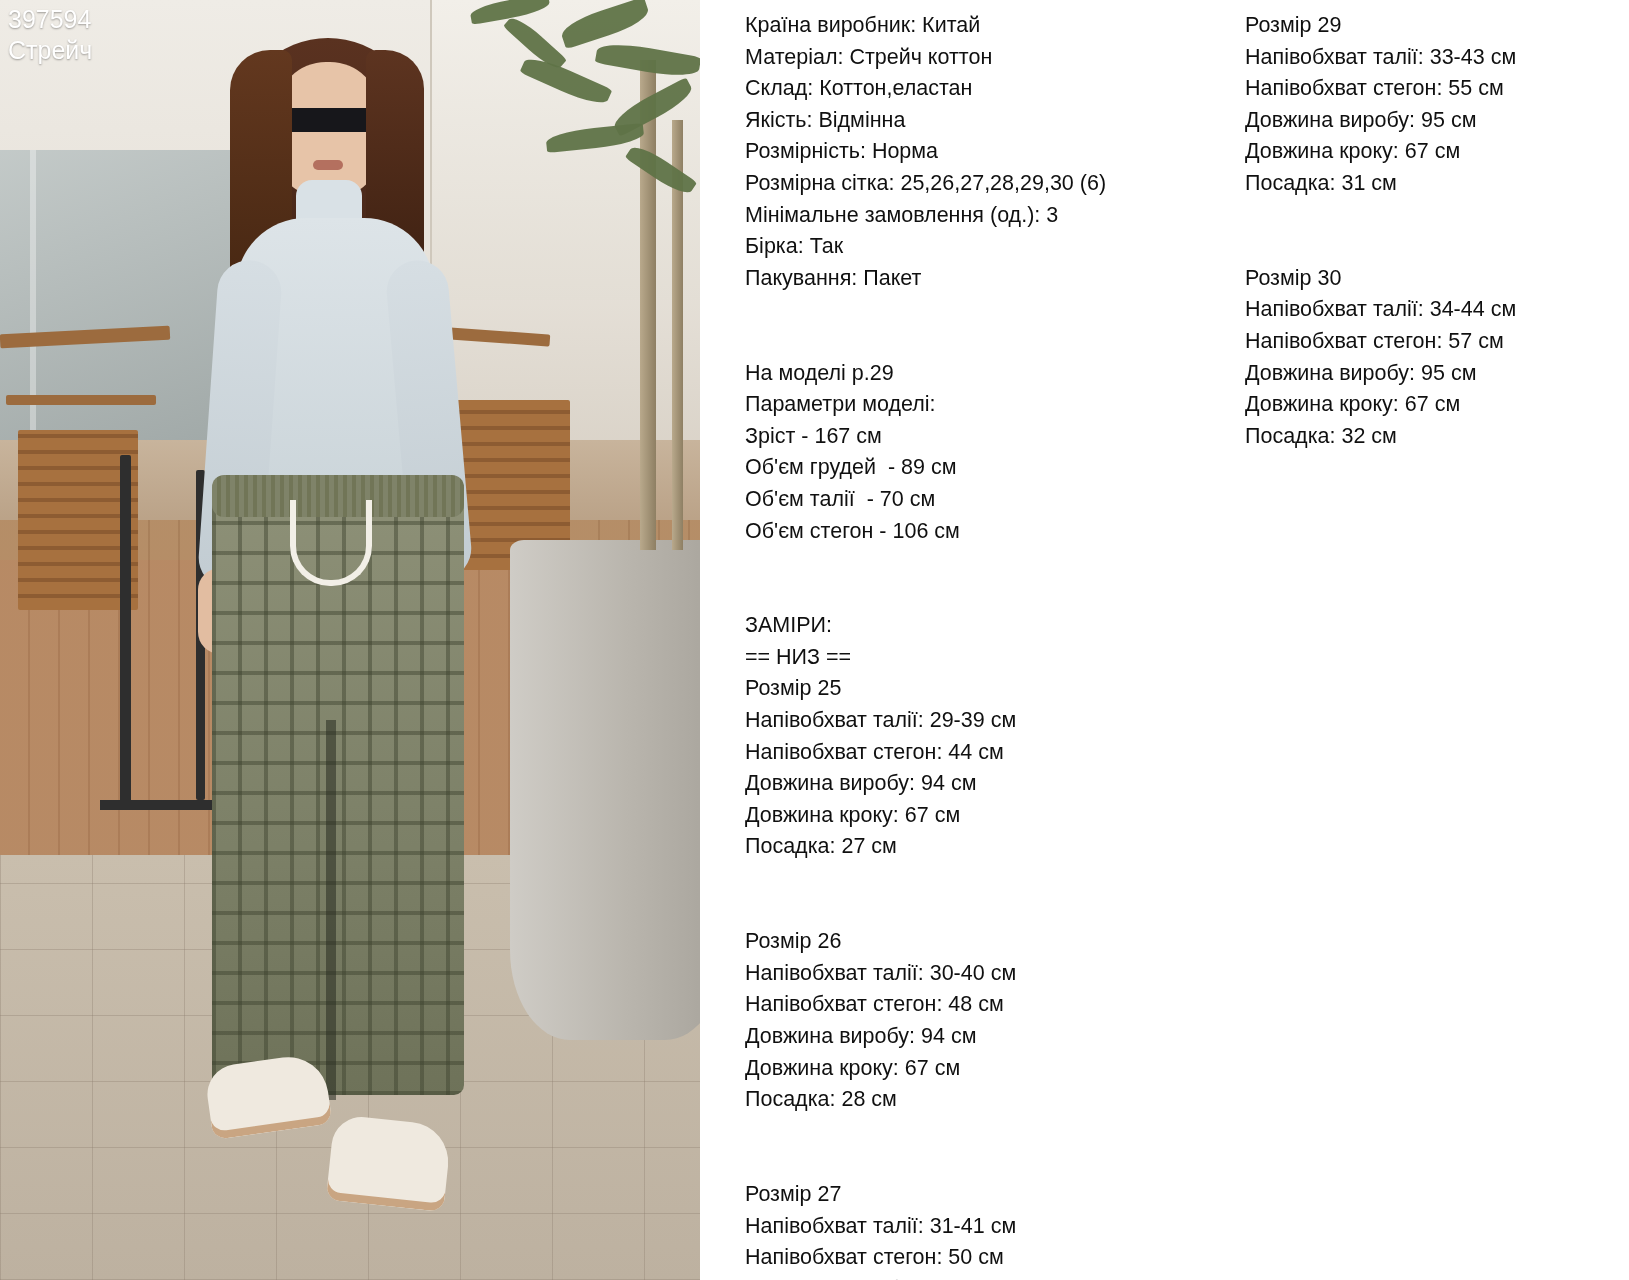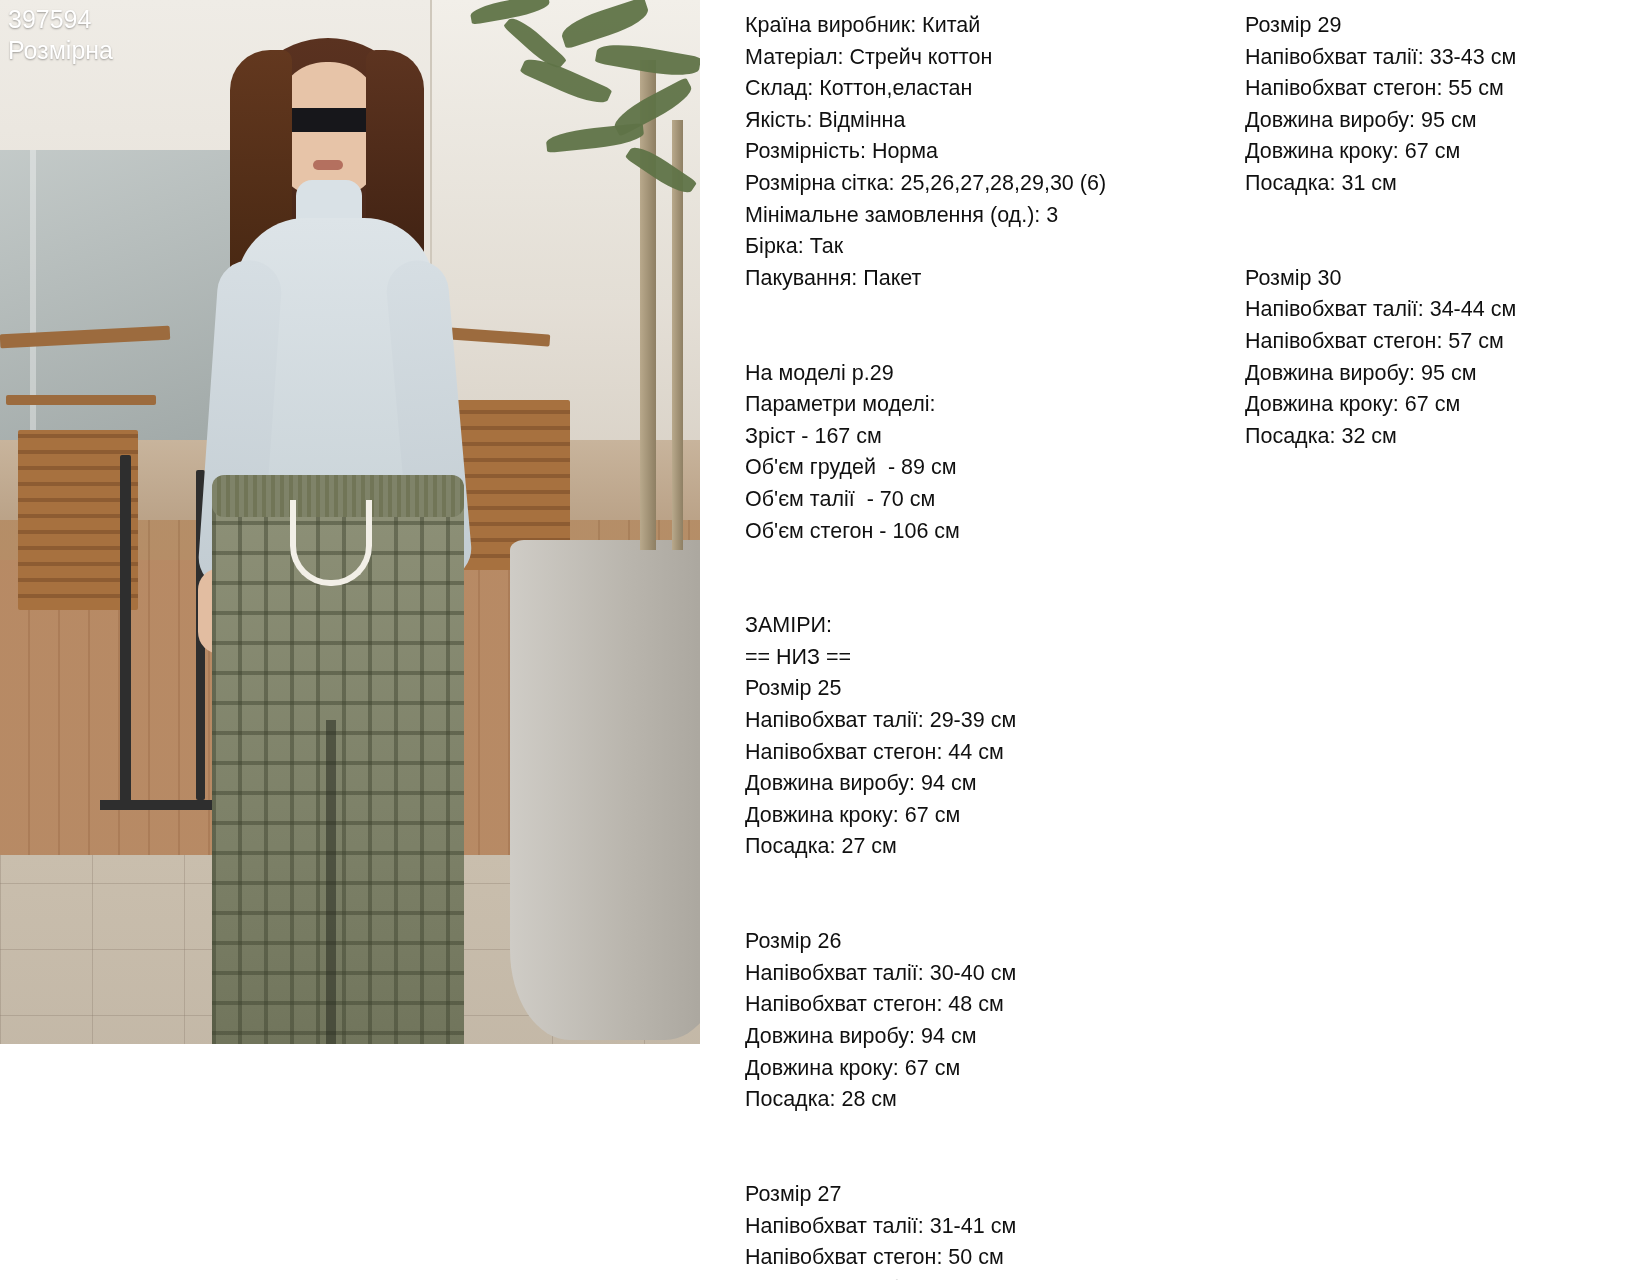--- a/index.html
+++ b/index.html
@@ -18,21 +18,21 @@
     width: 1629px;
     height: 1280px;
     display: flex;
     align-items: flex-start;
   }
 
   
   .photo {
     position: relative;
     width: 700px;
-    height: 1044px;
+    height: 1280px;
     flex: 0 0 700px;
     overflow: hidden;
     background: #ef4444;
   }
   .photo-overlay-text {
     position: absolute;
     top: 4px;
     left: 8px;
     z-index: 40;
     color: #ffffff;
@@ -264,21 +264,21 @@
       <div class="pants"></div>
       <div class="waistband"></div>
       <div class="drawstring"></div>
       <div class="pants-split"></div>
       <div class="shoe left"></div>
       <div class="shoe right"></div>
     </div>
 
     <div class="photo-overlay-text">
       <div>397594</div>
-      <div>Розмірна</div>
+      <div>Стрейч</div>
     </div>
   </div>
 
   <div class="text-panel">
     <div class="col col-left">Країна виробник: Китай
 Матеріал: Стрейч коттон
 Склад: Коттон,еластан
 Якість: Відмінна
 Розмірність: Норма
 Розмірна сітка: 25,26,27,28,29,30 (6)

